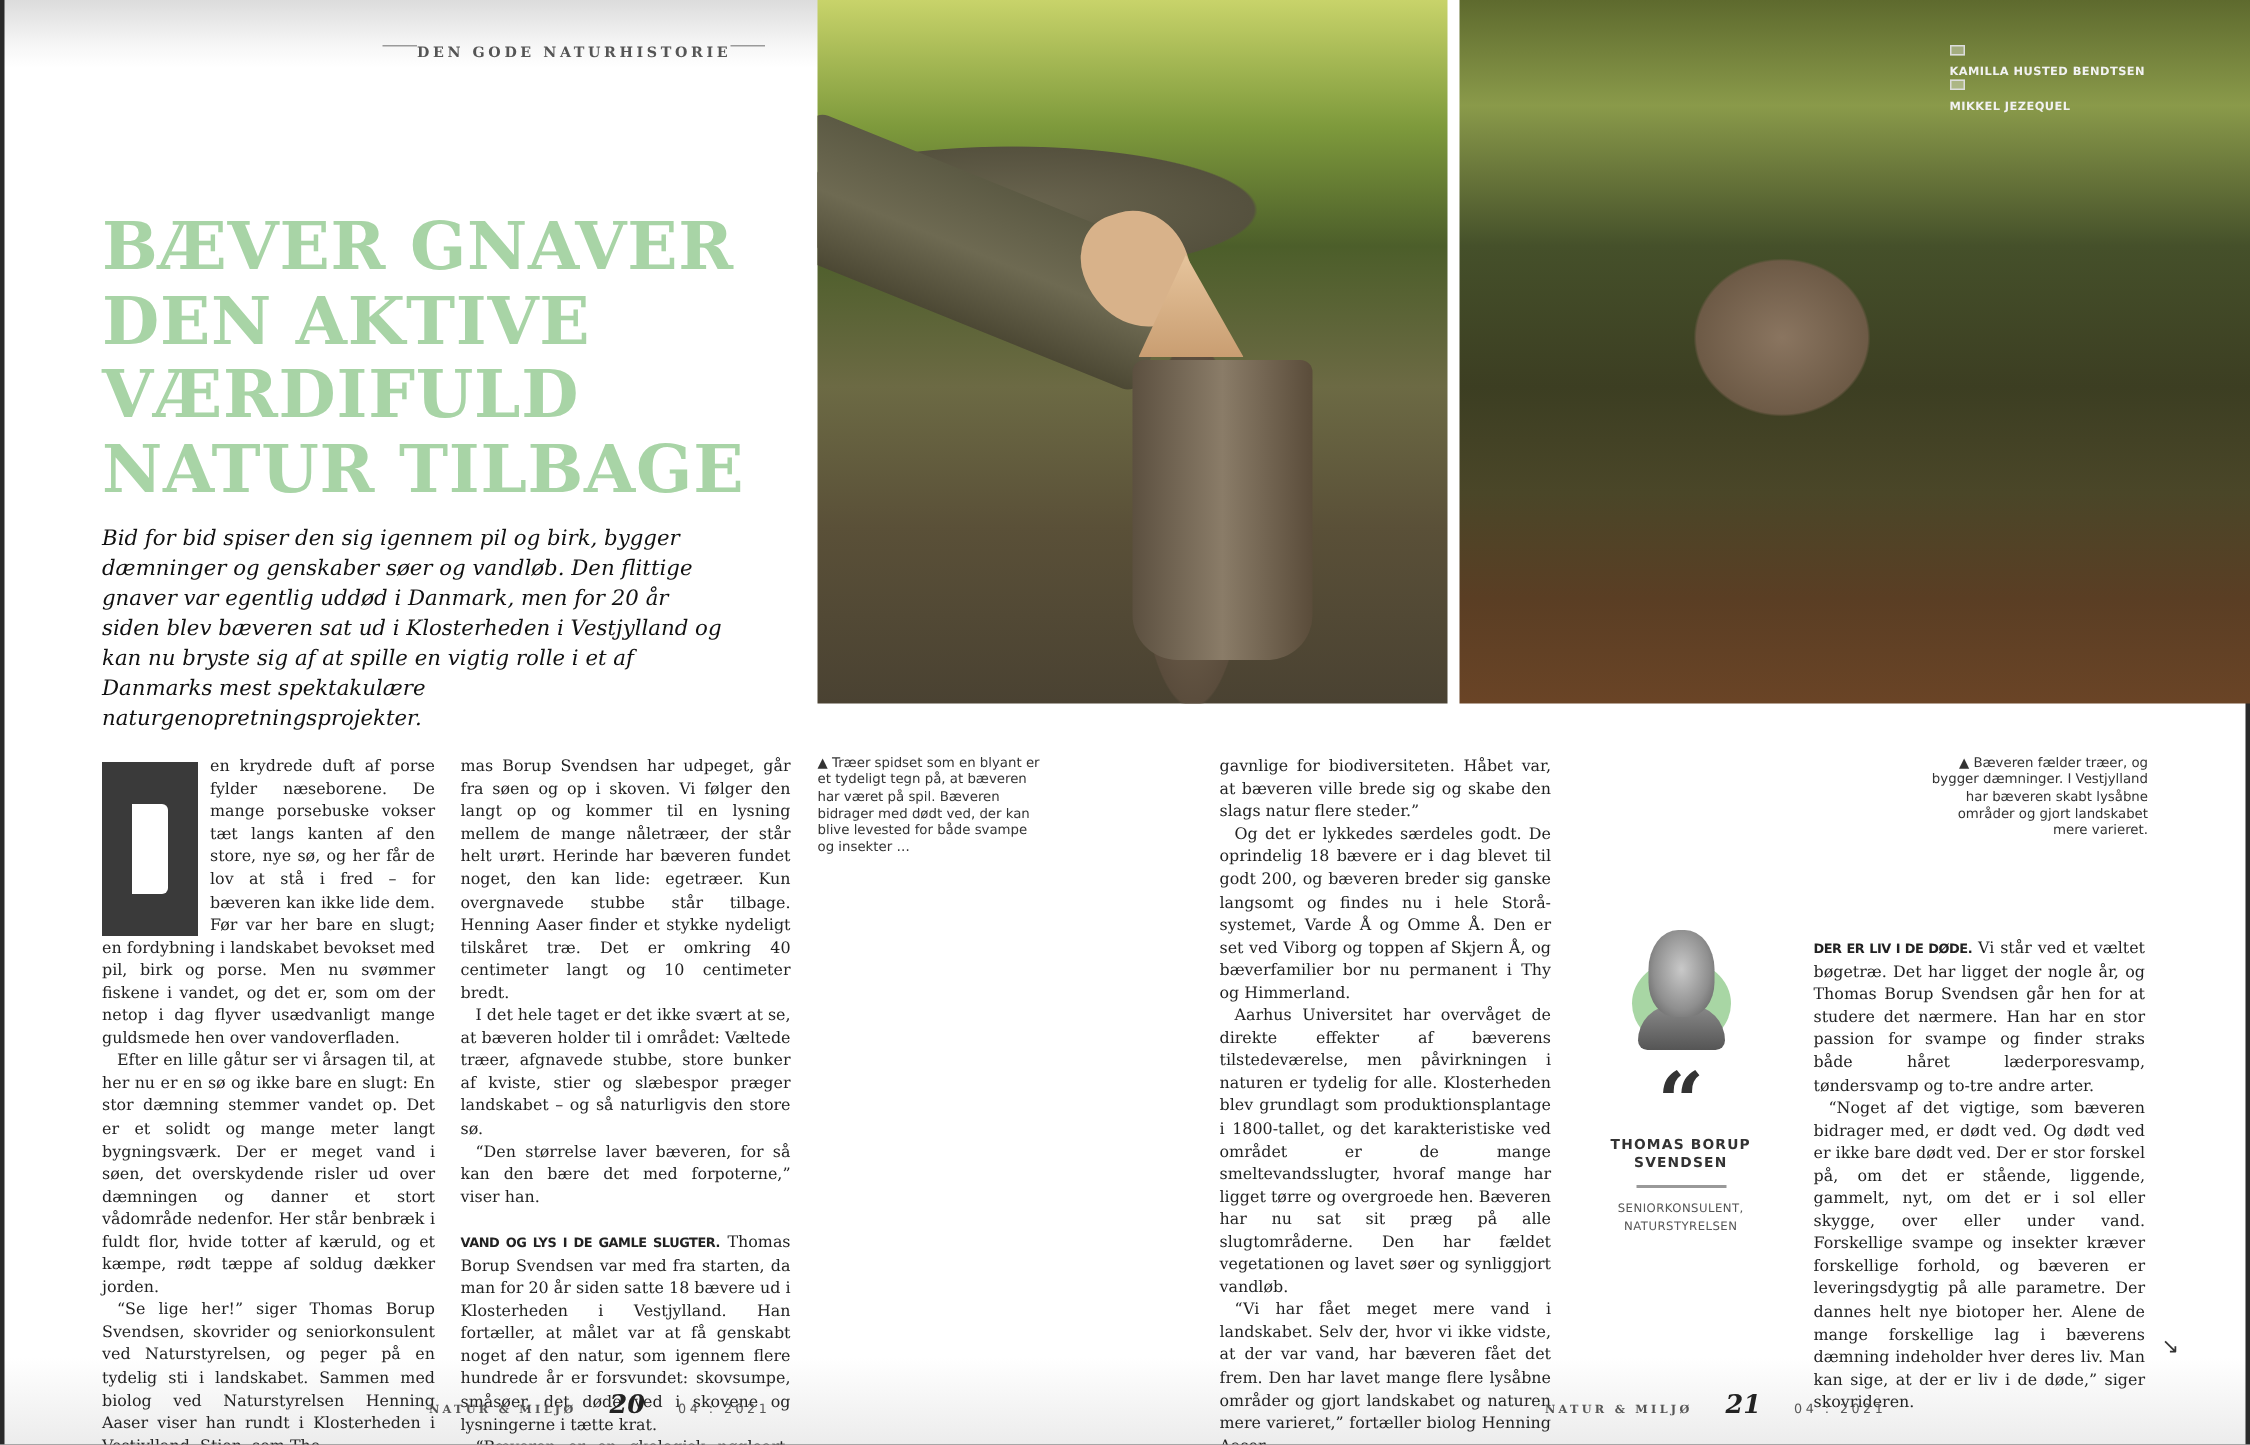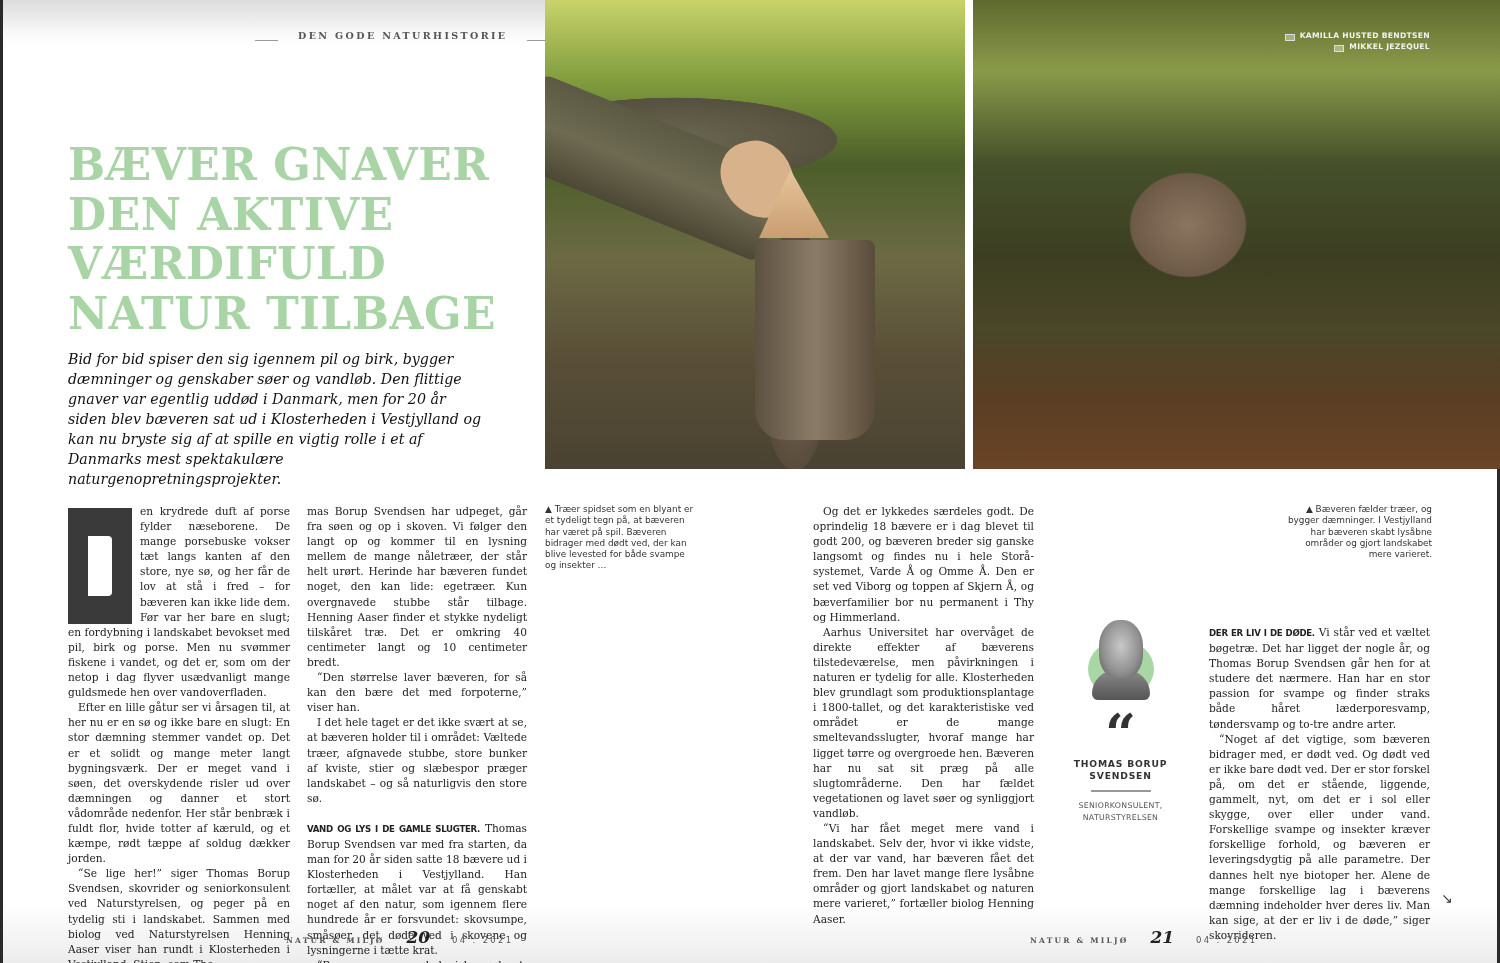--- a/index.html
+++ b/index.html
@@ -8,21 +8,21 @@
 
   .spread { position: absolute; left: 0; top: 0; width: 1500px; height: 963px; background: #ffffff; }
   .page-left { position: absolute; left: 0; top: 0; width: 750px; height: 963px;
     background: linear-gradient(to bottom, #dcdcdc 0px, #f6f6f6 30px, #ffffff 45px, #ffffff 905px, #ececec 963px); }
   .page-right { position: absolute; left: 750px; top: 0; width: 750px; height: 963px;
     background: linear-gradient(to bottom, #ffffff 0px, #ffffff 905px, #ececec 963px); }
   .left-edge { position: absolute; left: 0; top: 0; width: 3px; height: 963px; background: #2a2a2a; }
   .right-edge { position: absolute; right: 0; top: 0; width: 3px; height: 963px; background: #2a2a2a; }
 
   
-  .kicker { position: absolute; left: 255px; top: 30px; display: flex; align-items: flex-end; gap: 20px; }
+  .kicker { position: absolute; left: 255px; top: 30px; display: flex; align-items: flex-start; gap: 0; }
   .kicker .rule { width: 23px; height: 1px; background: #9a9a9a; }
   .kicker .text { font-family: "DejaVu Serif", serif; font-size: 9.5px; letter-spacing: 2.4px; color: #555; font-weight: bold; }
 
   
   .headline { position: absolute; left: 68px; top: 140px; width: 440px; }
   .headline .line { display: block; font-family: "DejaVu Serif", serif; font-weight: bold;
     font-size: 44px; line-height: 49.5px; color: #a8d4a6; letter-spacing: 0.5px; white-space: nowrap; }
 
   
   .lede { position: absolute; left: 68px; top: 349px; width: 420px; font-family: "DejaVu Serif", serif;
@@ -42,22 +42,22 @@
   .stump-cut { position: absolute; left: 178px; top: 140px; width: 70px; height: 80px;
     background: #d8b28a; border-radius: 40% 50% 30% 60%; transform: rotate(-18deg); }
   .stump-top { position: absolute; left: 214px; top: 170px; width: 70px; height: 80px;
     background: linear-gradient(to bottom, #e6c49c, #c4976a); clip-path: polygon(45% 0, 100% 85%, 0 85%); }
   .stump-body { position: absolute; left: 210px; top: 240px; width: 120px; height: 200px;
     background: linear-gradient(to right, #5c5040, #8a7c68 50%, #5a4c3a); border-radius: 8px 8px 30px 30px; }
   .log { position: absolute; left: -20px; top: 70px; width: 270px; height: 95px;
     background: linear-gradient(to bottom, #5c5a44, #6e6a52 50%, #4c4834); transform: rotate(22deg); transform-origin: left center; border-radius: 10px; }
 
   .credit { position: absolute; right: 70px; top: 30px; text-align: right; }
-  .credit .row { display: flex; justify-content: flex-end; align-items: flex-end; gap: 5px;
-    font-family: "DejaVu Sans", sans-serif; font-weight: bold; font-size: 7.6px; color: #f2f2f2; letter-spacing: 0.3px; line-height: 11px; }
+  .credit .row { display: flex; justify-content: flex-end; align-items: flex-start; gap: 5px;
+    font-family: "DejaVu Sans", sans-serif; font-weight: bold; font-size: 7.6px; color: #f2f2f2; letter-spacing: 0.3px; line-height: 11px; flex-direction: column; }
   .credit .ico { display: inline-block; width: 10px; height: 7px; border: 1px solid #ddd; background: rgba(255,255,255,0.35); }
 
   
   .col { position: absolute; font-family: "DejaVu Serif", serif; font-size: 10.6px; line-height: 15.1px;
     color: #222; text-align: justify; hyphens: auto; }
   .col p { margin: 0; text-indent: 10px; }
   .col p.noindent { text-indent: 0; }
   .col p.gap { margin-top: 15px; }
   .col-1 { left: 68px; top: 504px; width: 222px; }
   .col-2 { left: 307px; top: 504px; width: 220px; }
@@ -145,29 +145,30 @@
 
   <div class="col col-1">
     <div class="dropcap">D</div>
     <p class="noindent">en krydrede duft af porse fylder næseborene. De mange porsebuske vokser tæt langs kanten af den store, nye sø, og her får de lov at stå i fred – for bæveren kan ikke lide dem. Før var her bare en slugt; en fordybning i landskabet bevokset med pil, birk og porse. Men nu svømmer fiskene i vandet, og det er, som om der netop i dag flyver usædvanligt mange guldsmede hen over vandoverfladen.</p>
     <p>Efter en lille gåtur ser vi årsagen til, at her nu er en sø og ikke bare en slugt: En stor dæmning stemmer vandet op. Det er et solidt og mange meter langt bygningsværk. Der er meget vand i søen, det overskydende risler ud over dæmningen og danner et stort vådområde nedenfor. Her står benbræk i fuldt flor, hvide totter af kæruld, og et kæmpe, rødt tæppe af soldug dækker jorden.</p>
     <p>“Se lige her!” siger Thomas Borup Svendsen, skovrider og seniorkonsulent ved Naturstyrelsen, og peger på en tydelig sti i landskabet. Sammen med biolog ved Naturstyrelsen Henning Aaser viser han rundt i Klosterheden i Vestjylland. Stien, som Tho-</p>
   </div>
 
   <div class="col col-2">
     <p class="noindent">mas Borup Svendsen har udpeget, går fra søen og op i skoven. Vi følger den langt op og kommer til en lysning mellem de mange nåletræer, der står helt urørt. Herinde har bæveren fundet noget, den kan lide: egetræer. Kun overgnavede stubbe står tilbage. Henning Aaser finder et stykke nydeligt tilskåret træ. Det er omkring 40 centimeter langt og 10 centimeter bredt.</p>
+    <p>I det hele taget er det ikke svært at se, at bæveren holder til i området: Væltede træer, afgnavede stubbe, store bunker af kviste, stier og slæbespor præger landskabet – og så naturligvis den store sø.</p>
     <p>“Den størrelse laver bæveren, for så kan den bære det med forpoterne,” viser han.</p>
-    <p>I det hele taget er det ikke svært at se, at bæveren holder til i området: Væltede træer, afgnavede stubbe, store bunker af kviste, stier og slæbespor præger landskabet – og så naturligvis den store sø.</p>
     <p class="noindent gap"><span class="subhead">VAND OG LYS I DE GAMLE SLUGTER.</span><span> Thomas Borup Svendsen var med fra starten, da man for 20 år siden satte 18 bævere ud i Klosterheden i Vestjylland. Han fortæller, at målet var at få genskabt noget af den natur, som igennem flere hundrede år er forsvundet: skovsumpe, småsøer, det døde ved i skovene og lysningerne i tætte krat.</span></p>
     <p>“Bæveren er en økologisk nøgleart. Den skaber nogle naturtyper, som er meget</p>
   </div>
 
   <div class="caption caption-left">▲ Træer spidset som en blyant er et tydeligt tegn på, at bæveren har været på spil. Bæveren bidrager med dødt ved, der kan blive levested for både svampe og insekter …</div>
 
   <div class="col col-3">
+    <p class="noindent">gavnlige for biodiversiteten. Håbet var, at bæveren ville brede sig og skabe den slags natur flere steder.”</p>
     <p>Og det er lykkedes særdeles godt. De oprindelig 18 bævere er i dag blevet til godt 200, og bæveren breder sig ganske langsomt og findes nu i hele Storå-systemet, Varde Å og Omme Å. Den er set ved Viborg og toppen af Skjern Å, og bæverfamilier bor nu permanent i Thy og Himmerland.</p>
     <p>Aarhus Universitet har overvåget de direkte effekter af bæverens tilstedeværelse, men påvirkningen i naturen er tydelig for alle. Klosterheden blev grundlagt som produktionsplantage i 1800-tallet, og det karakteristiske ved området er de mange smeltevandsslugter, hvoraf mange har ligget tørre og overgroede hen. Bæveren har nu sat sit præg på alle slugtområderne. Den har fældet vegetationen og lavet søer og synliggjort vandløb.</p>
     <p>“Vi har fået meget mere vand i landskabet. Selv der, hvor vi ikke vidste, at der var vand, har bæveren fået det frem. Den har lavet mange flere lysåbne områder og gjort landskabet og naturen mere varieret,” fortæller biolog Henning Aaser.</p>
   </div>
 
   <div class="pullquote">
     <div class="portrait">
       <div class="bg"></div>
       <div class="shoulders"></div>
       <div class="head"></div>

